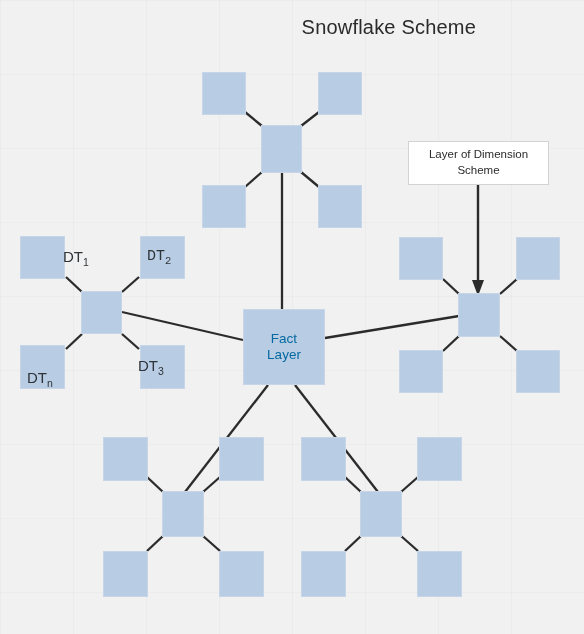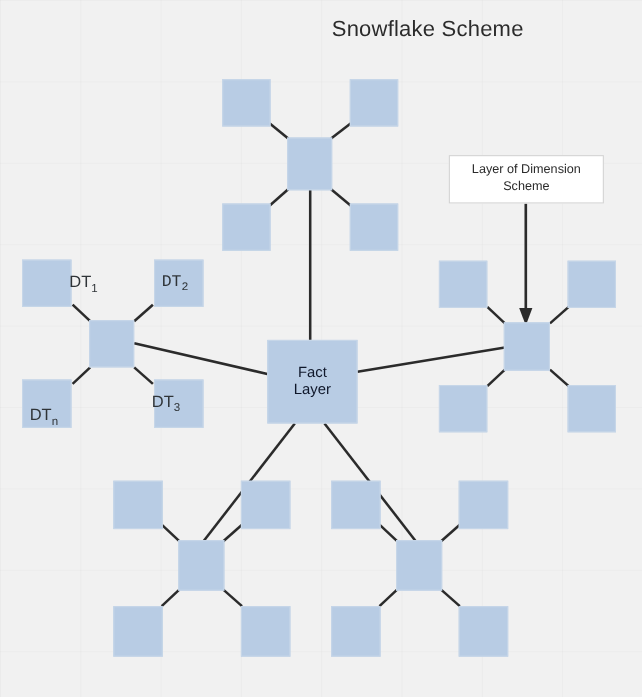--- a/index.html
+++ b/index.html
@@ -39,21 +39,21 @@
     border:1px solid #c6d6e8;
     box-sizing:border-box;
     box-shadow:0 0 0 0 rgba(0,0,0,0);
   }
   .node.hub{background:#b8cce4;}
   .node .nlabel{
     position:absolute;left:0;right:0;top:50%;
     transform:translateY(-50%);
     text-align:center;
     font-size:13.5px;
-    color:#0f172a;
+    color:#0369a1;
     line-height:1.22;
   }
   .dtlabel{
     position:absolute;
     font-size:15px;
     color:#2f3438;
   }
   .dtlabel sub{font-size:10.5px;}
   .callout{
     position:absolute;

